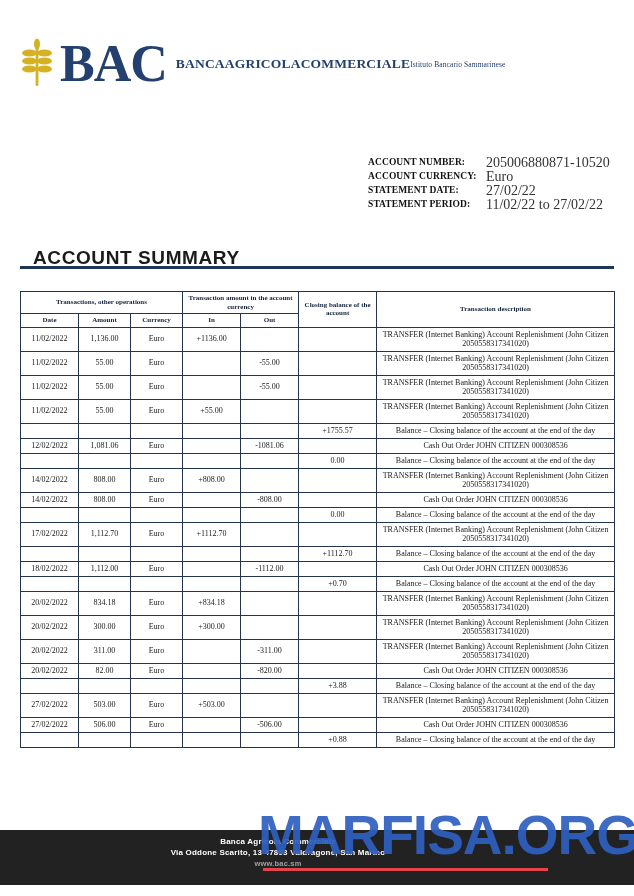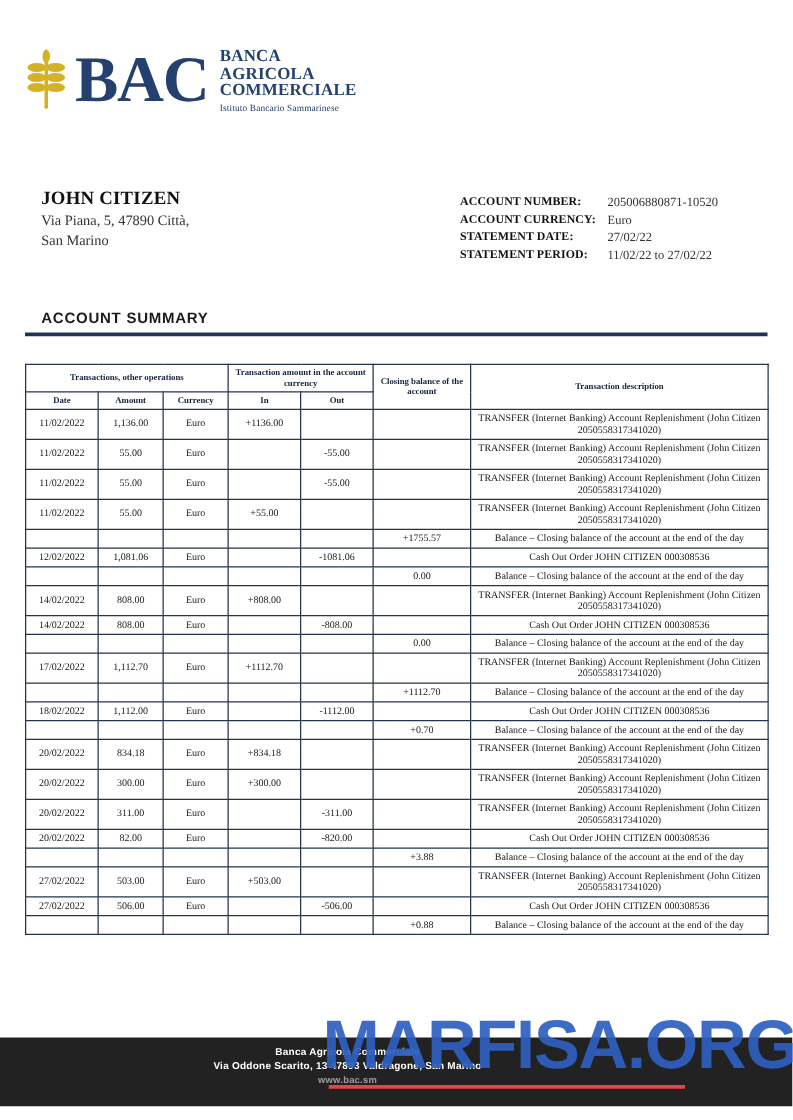--- a/index.html
+++ b/index.html
@@ -41,21 +41,21 @@
     font-weight: bold;
     font-size: 52px;
     line-height: 52px;
     letter-spacing: -1px;
     color: #23406e;
   }
   .bank-name {
     margin-left: 9px;
     padding-left: 0;
     display: flex;
-    flex-direction: column;
+    flex-direction: row;
     justify-content: center;
   }
   .bank-name .ln {
     font-family: "Liberation Serif", serif;
     font-weight: bold;
     font-size: 13.5px;
     line-height: 13.5px;
     letter-spacing: 0.2px;
     color: #23406e;
   }
@@ -103,34 +103,34 @@
     font-family: "Liberation Serif", serif;
     font-weight: bold;
     font-size: 9.5px;
     line-height: 13px;
     color: #111;
     letter-spacing: 0.1px;
     white-space: nowrap;
   }
   .acct-meta .v {
     font-family: "Liberation Serif", serif;
-    font-size: 10px;
+    font-size: 14px;
     line-height: 13px;
     color: #333;
     white-space: nowrap;
   }
 
   
   .section-title {
     position: absolute;
     left: 33px;
     top: 247px;
     font-family: "Liberation Sans", sans-serif;
     font-weight: bold;
-    font-size: 12px;
+    font-size: 19px;
     letter-spacing: 0.6px;
     color: #1b1b1b;
   }
   .section-rule {
     position: absolute;
     left: 20px;
     top: 266px;
     width: 594px;
     height: 2.5px;
     background: #1d3557;
@@ -261,25 +261,20 @@
     </svg>
     <div class="bac-word">BAC</div>
     <div class="bank-name">
       <div class="ln">BANCA</div>
       <div class="ln">AGRICOLA</div>
       <div class="ln">COMMERCIALE</div>
       <div class="tag">Istituto Bancario Sammarinese</div>
     </div>
   </div>
 
-  <div class="customer">
-    <div class="cname">JOHN CITIZEN</div>
-    <div class="caddr">Via Piana, 5, 47890 Città,</div>
-    <div class="caddr">San Marino</div>
-  </div>
 
   <div class="acct-meta">
     <div class="k">ACCOUNT NUMBER:</div>
     <div class="v">205006880871-10520</div>
     <div class="k">ACCOUNT CURRENCY:</div>
     <div class="v">Euro</div>
     <div class="k">STATEMENT DATE:</div>
     <div class="v">27/02/22</div>
     <div class="k">STATEMENT PERIOD:</div>
     <div class="v">11/02/22 to 27/02/22</div>

